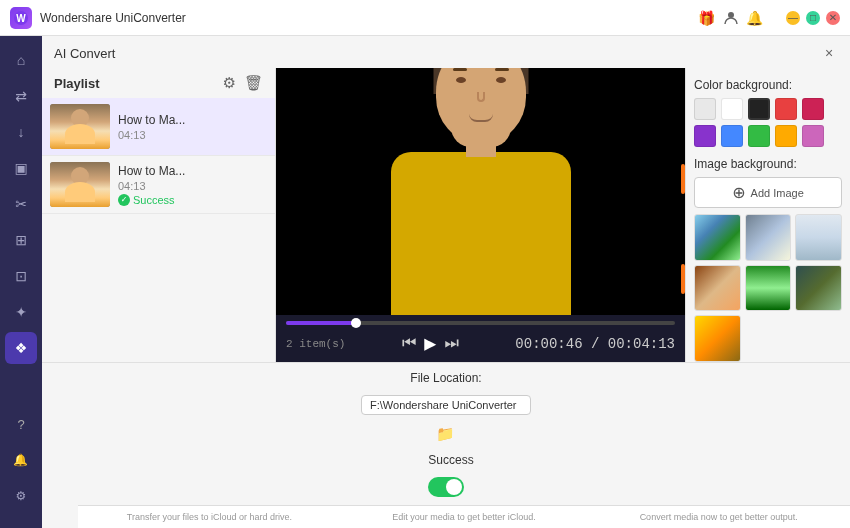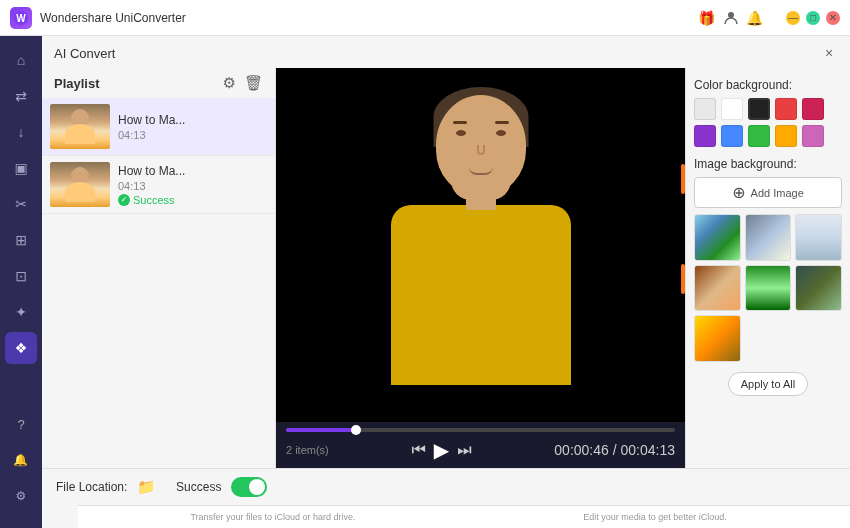--- a/index.html
+++ b/index.html
@@ -372,20 +372,21 @@
       background: #fff;
       border-radius: 50%;
       position: absolute;
       right: -5px;
       top: -3px;
     }
     .controls-row {
       display: flex;
       align-items: center;
       gap: 8px;
+      font-family: Liberation Mono, monospace;
     }
     .ctrl-btn {
       color: #ccc;
       cursor: pointer;
       font-size: 16px;
       display: flex;
       align-items: center;
       justify-content: center;
     }
     .ctrl-btn.play {
@@ -399,20 +400,21 @@
     }
 
     
     .bottom-bar {
       background: #f5f5f5;
       border-top: 1px solid #e0e0e0;
       padding: 8px 14px;
       display: flex;
       align-items: center;
       gap: 10px;
+      flex-direction: column;
     }
     .file-location-label {
       font-size: 12px;
       color: #333;
     }
     .file-location-input {
       background: #fff;
       border: 1px solid #ccc;
       border-radius: 4px;
       padding: 3px 8px;
@@ -773,25 +775,27 @@
           <button class="apply-all-btn">Apply to All</button>
         </div>
       </div>
 
       <div class="orange-indicator-right"></div>
       <div class="orange-indicator-right2"></div>
     </div>
 
     <div class="bottom-bar">
       <span class="file-location-label">File Location:</span>
+      <input class="file-location-input" type="text" value="F:\Wondershare UniConverter" style="">
       <span class="folder-btn">📁</span>
       <span class="preview-label">Success</span>
       <div class="toggle-switch">
         <div class="toggle-knob"></div>
       </div>
     </div>
 
     <div class="bottom-promo">
       <span class="promo-text">Transfer your files to iCloud or hard drive.</span>
       <span class="promo-text">Edit your media to get better iCloud.</span>
+      <span class="promo-text">Convert media now to get better output.</span>
     </div>
   </div>
 </div>
 
 </body></html>

